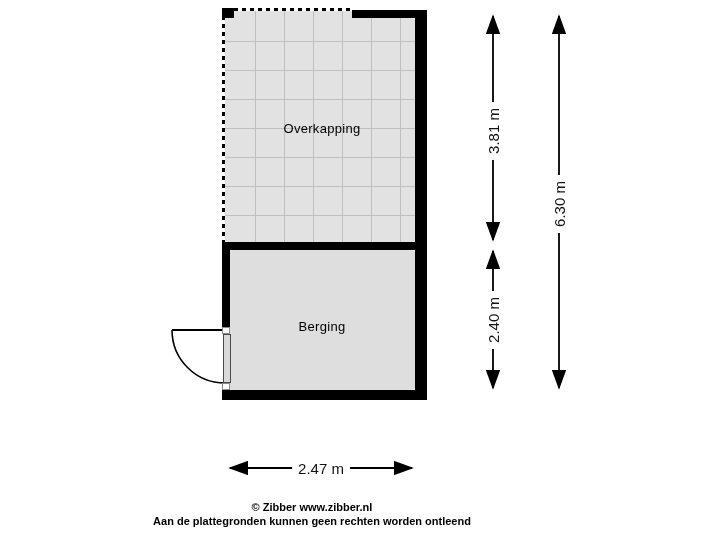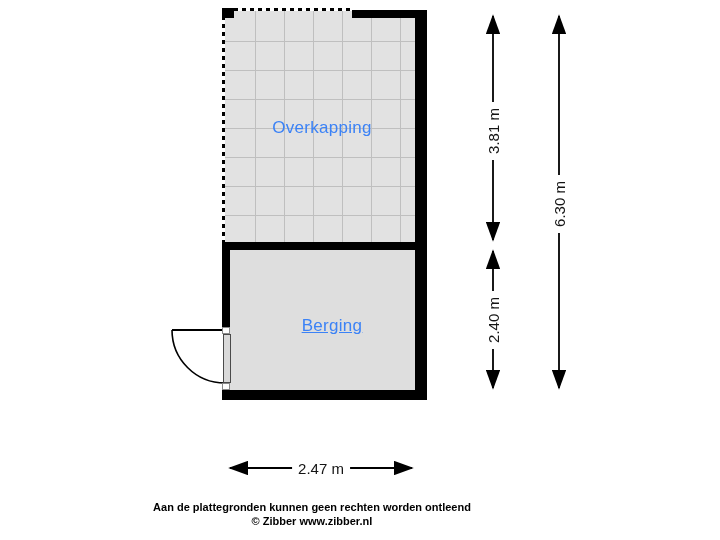--- a/index.html
+++ b/index.html
@@ -49,21 +49,21 @@
   .door-jamb.bottom{top:383px;}
   .door-panel{
     left:223px;top:334px;width:8px;height:49px;background:#d9d9d9;
     border:1px solid #4a4a4a;box-sizing:border-box;z-index:5;
   }
   
   svg.overlay{position:absolute;left:0;top:0;width:720px;height:540px;z-index:4;pointer-events:none;}
   
   .room-label{
     transform:translate(-50%,-50%);
-    font-size:17px;color:#3b82f6;white-space:nowrap;z-index:6;letter-spacing:0.3px;
+    font-size:13px;color:#000000;white-space:nowrap;z-index:6;letter-spacing:0.3px;
   }
   .dim-label{
     transform:translate(-50%,-50%);
     background:#ffffff;border-radius:4px;padding:2px 6px;
     font-size:15px;color:#141414;white-space:nowrap;z-index:6;
   }
   .dim-label.vert{transform:translate(-50%,-50%) rotate(-90deg);}
   
   .footer{
     left:312px;top:500px;transform:translateX(-50%);
@@ -103,25 +103,25 @@
     <path d="M 172 330 L 225 330" stroke="#000" stroke-width="2" fill="none"></path>
     <path d="M 172 330 A 53 53 0 0 0 225 383" stroke="#000" stroke-width="1.6" fill="none"></path>
 
     <line x1="493" y1="16" x2="493" y2="240" stroke="#000" stroke-width="1.8" marker-start="url(#arrow)" marker-end="url(#arrow)"></line>
     <line x1="493" y1="251" x2="493" y2="388" stroke="#000" stroke-width="1.8" marker-start="url(#arrow)" marker-end="url(#arrow)"></line>
     <line x1="559" y1="16" x2="559" y2="388" stroke="#000" stroke-width="1.8" marker-start="url(#arrow)" marker-end="url(#arrow)"></line>
     <line x1="230" y1="468" x2="412" y2="468" stroke="#000" stroke-width="1.8" marker-start="url(#arrow)" marker-end="url(#arrow)"></line>
   </svg>
 
   <div class="abs room-label" style="left:322px;top:128px;">Overkapping</div>
-  <div class="abs room-label" style="left:332px;top:326px;text-decoration:underline;">Berging</div>
+  <div class="abs room-label" style="left:322px;top:326px;">Berging</div>
 
   <div class="abs dim-label vert" style="left:493px;top:131px;">3.81 m</div>
   <div class="abs dim-label vert" style="left:493px;top:320px;">2.40 m</div>
   <div class="abs dim-label vert" style="left:559px;top:204px;">6.30 m</div>
   <div class="abs dim-label" style="left:321px;top:468px;">2.47 m</div>
 
   <div class="abs footer">
+    <div>© Zibber www.zibber.nl</div>
     <div>Aan de plattegronden kunnen geen rechten worden ontleend</div>
-    <div>© Zibber www.zibber.nl</div>
   </div>
 
 </div>
 
 </body></html>

